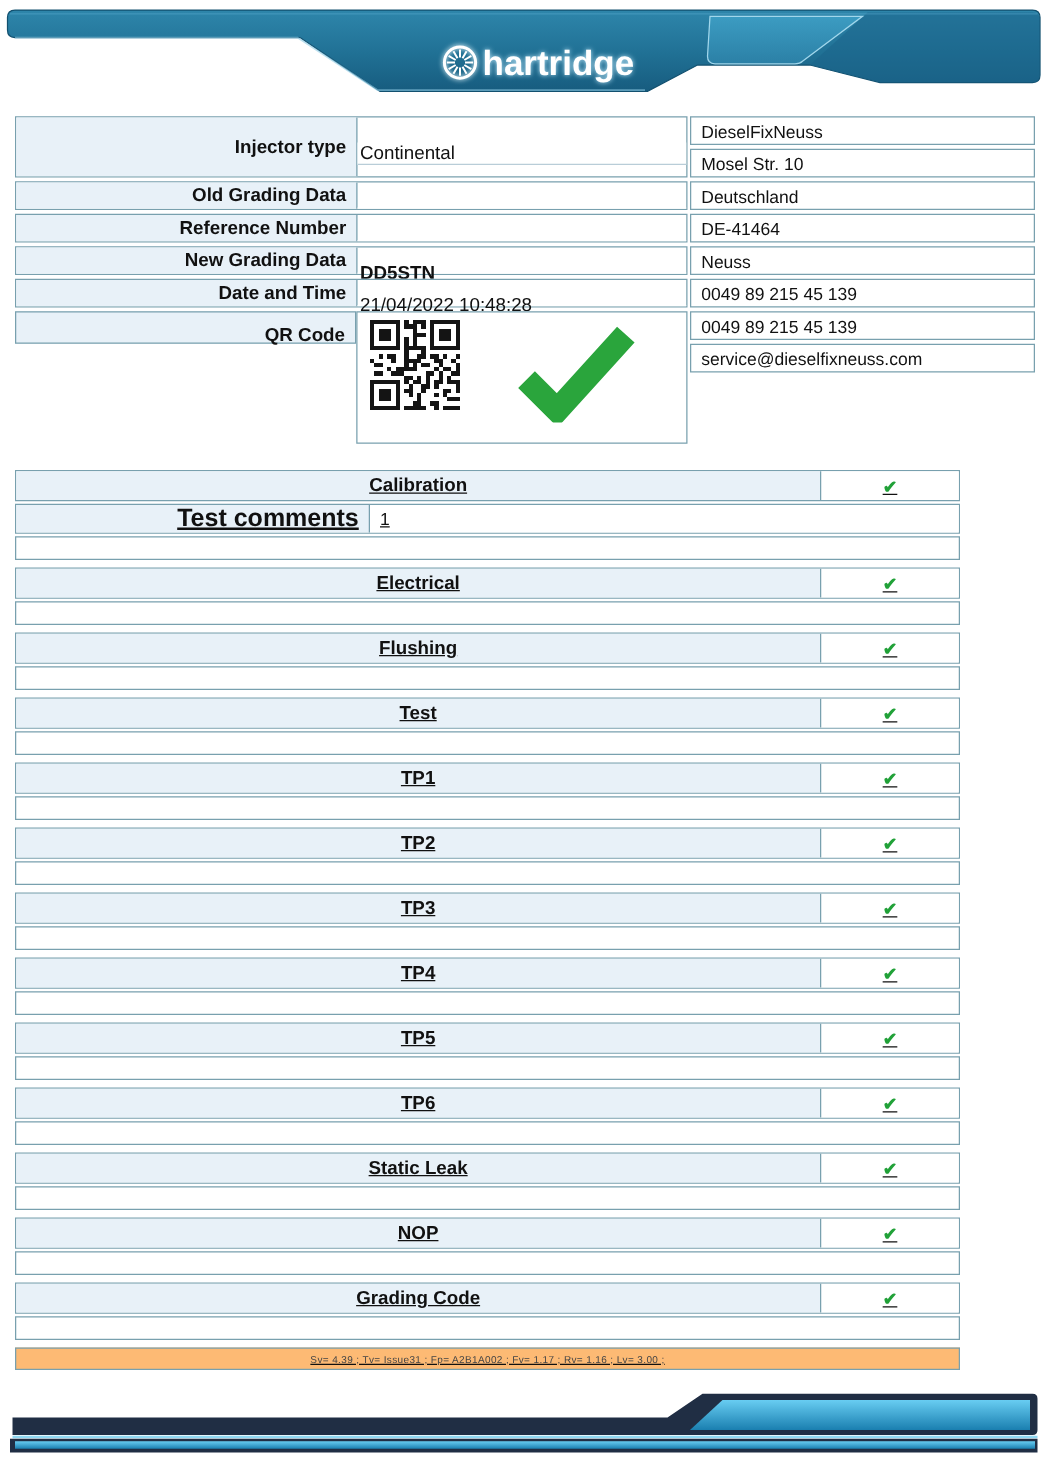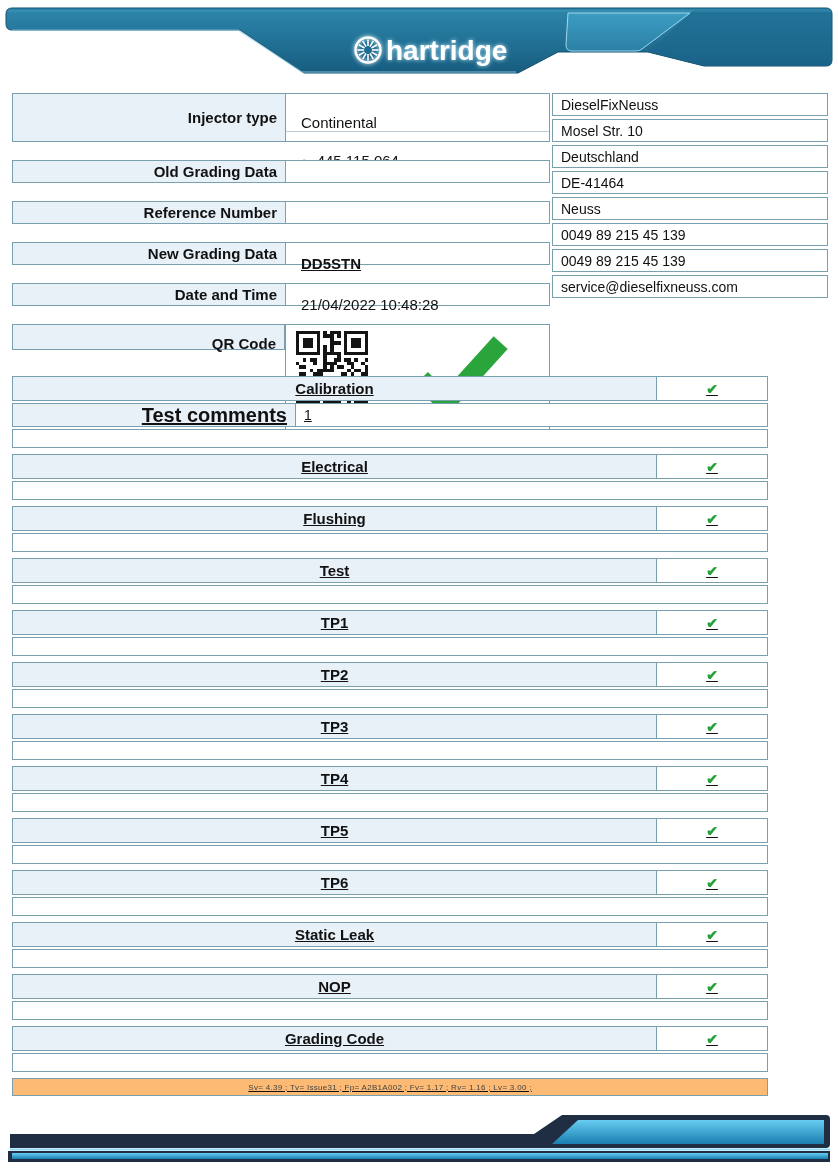--- a/index.html
+++ b/index.html
@@ -7,27 +7,27 @@
         font-family:"Liberation Sans",sans-serif;color:#111;
         --bd:#78a0ae; --cellbg:#e8f1f8; --green:#21a138;}
   svg text{font-family:"Liberation Sans",sans-serif;}
 
   
   .banner-top{position:absolute;top:4px;left:0;width:768px;height:80px;}
   .banner-bottom{position:absolute;top:1104px;left:0;width:838px;height:60px;}
 
   
   .info-wrap{position:absolute;top:93px;left:12px;width:816px;display:flex;gap:2px;}
-  .info-left{width:538px;display:flex;flex-direction:column;gap:18px;}
+  .info-left{width:538px;display:flex;flex-direction:column;gap:3px;}
   .info-row{display:flex;border:1.5px solid var(--bd);box-sizing:border-box;background:#fff;}
   .lbl{width:273px;min-width:273px;background:var(--cellbg);font-weight:bold;font-size:15px;
        display:flex;align-items:center;justify-content:flex-end;text-align:right;
        padding:0 8px 0 4px;box-sizing:border-box;border-right:1.5px solid var(--bd);}
   .val{flex:1;background:#fff;font-size:15px;display:flex;align-items:center;
-       padding:0 15px;box-sizing:border-box;margin-top:20px;}
+       padding:0 2px;box-sizing:border-box;margin-top:20px;}
   .h1{height:23px;} .h2{height:49px;}
   .val-stack{flex:1;display:flex;flex-direction:column;}
   .val-stack .val{flex:1;}
   .val-stack .val:first-child{border-bottom:1px solid #b9cdd8;}
   .bullet{color:#56aadf;font-size:11px;margin-right:9px;}
   .boldval{font-weight:bold;text-decoration:underline;}
   .qr-row{display:flex;}
   .qr-lbl{width:273px;min-width:273px;height:26px;background:var(--cellbg);font-weight:bold;font-size:15px;
           display:flex;align-items:center;justify-content:flex-end;padding:12px 8px 0 4px;
           box-sizing:border-box;border:1.5px solid var(--bd);}

